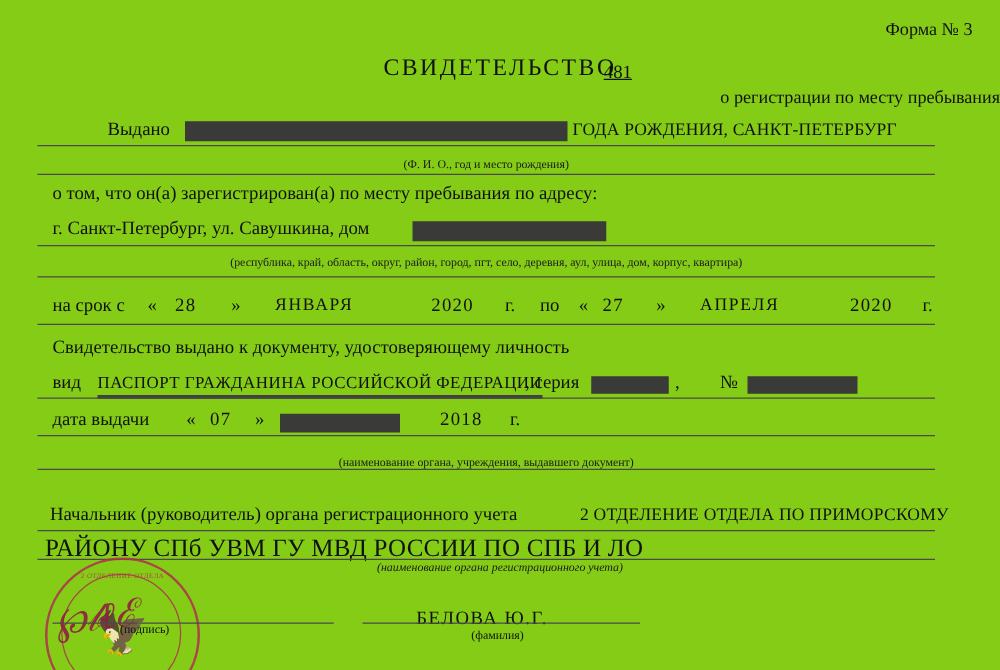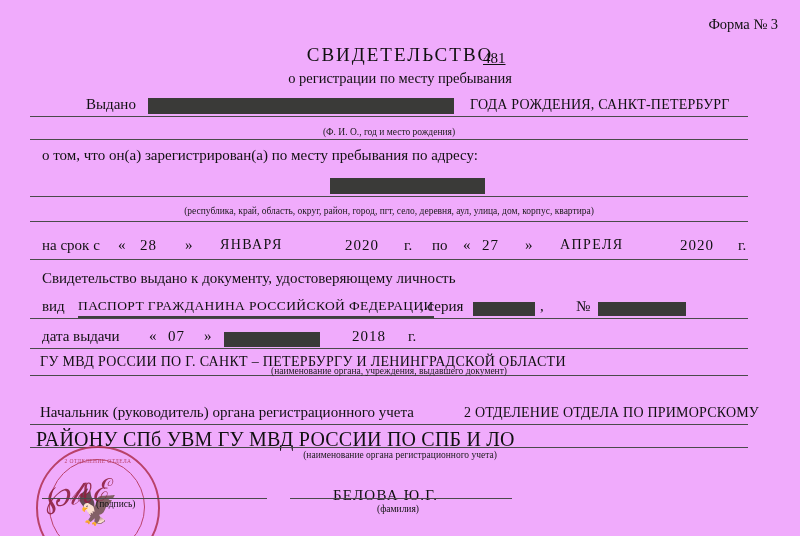--- a/index.html
+++ b/index.html
@@ -11,21 +11,21 @@
     height: 536px;
     background: #ffffff;
     font-family: "Liberation Serif", serif;
     color: #111;
     overflow: hidden;
   }
   .page {
     position: relative;
     width: 800px;
     height: 536px;
-    background: #f0abfc;
+    background: #84cc16;
   }
   
   .abs { position: absolute; }
   .redact {
     display: inline-block;
     background: #3a3a38;
     vertical-align: middle;
     height: 14px;
   }
   .line {
@@ -60,21 +60,21 @@
     left: 483px;
     top: 50px;
     font-size: 15px;
     text-decoration: underline;
   }
   .subtitle {
     position: absolute;
     left: 0;
     top: 70px;
     width: 800px;
-    text-align: center;
+    text-align: right;
     font-size: 14.5px;
   }
   .row-label {
     position: absolute;
     font-size: 15px;
     white-space: nowrap;
   }
   .kv {
     font-size: 15px;
     white-space: nowrap;
@@ -160,28 +160,29 @@
   <div class="form-no">Форма № 3</div>
 
   <div class="title">СВИДЕТЕЛЬСТВО</div>
   <div class="title-num">481</div>
   <div class="subtitle">о регистрации по месту пребывания</div>
 
   <div class="row-label" style="left:86px; top:96px;">Выдано</div>
   <div class="abs" style="left:148px; top:96px;">
     <span class="redact" style="width:306px; height:16px;"></span>
   </div>
-  <div class="row-label" style="left:458px; top:97px; font-size:14px; letter-spacing:.2px;margin-left:12px;">ГОДА РОЖДЕНИЯ, САНКТ-ПЕТЕРБУРГ</div>
+  <div class="row-label" style="left:458px; top:97px; font-size:14px; letter-spacing:.2px;">ГОДА РОЖДЕНИЯ, САНКТ-ПЕТЕРБУРГ</div>
   <div class="line" style="left:30px; top:116px; width:718px;"></div>
 
   <div class="line" style="left:30px; top:139px; width:718px;"></div>
   <div class="caption abs" style="left:30px; top:127px; width:718px;">(Ф. И. О., год и место рождения)</div>
 
   <div class="row-label" style="left:42px; top:147px;text-align:center;">о том, что он(а) зарегистрирован(а) по месту пребывания по адресу:</div>
 
+  <div class="row-label" style="left:42px; top:175px;">г. Санкт-Петербург, ул. Савушкина, дом</div>
   <div class="abs" style="left:330px; top:176px;">
     <span class="redact" style="width:155px; height:16px;"></span>
   </div>
   <div class="line" style="left:30px; top:196px; width:718px;"></div>
   <div class="caption abs" style="left:30px; top:206px; width:718px;">(республика, край, область, округ, район, город, пгт, село, деревня, аул, улица, дом, корпус, квартира)</div>
   <div class="line" style="left:30px; top:221px; width:718px;"></div>
 
   <div class="kv abs" style="left:42px; top:237px;">на срок с</div>
   <div class="kv abs" style="left:118px; top:237px;">«</div>
   <div class="kv abs" style="left:140px; top:237px; letter-spacing:1px;">28</div>
@@ -217,30 +218,29 @@
   <div class="kv abs" style="left:149px; top:328px;">«</div>
   <div class="kv abs" style="left:168px; top:328px; letter-spacing:1px;">07</div>
   <div class="kv abs" style="left:204px; top:328px;">»</div>
   <div class="abs" style="left:224px; top:329px;">
     <span class="redact" style="width:96px; height:15px;"></span>
   </div>
   <div class="kv abs" style="left:352px; top:328px; letter-spacing:1px;">2018</div>
   <div class="kv abs" style="left:408px; top:328px;">г.</div>
   <div class="line" style="left:30px; top:348px; width:718px;"></div>
 
-  <div class="kv abs" style="left:40px; top:354px; font-size:14px; letter-spacing:.3px;">ГУ  МВД  РОССИИ  ПО  Г. САНКТ – ПЕТЕРБУРГУ  И  ЛЕНИНГРАДСКОЙ ОБЛАСТИ</div>
   <div class="line" style="left:30px; top:375px; width:718px;"></div>
   <div class="caption abs" style="left:30px; top:366px; width:718px;">(наименование органа, учреждения, выдавшего документ)</div>
 
   <div class="row-label" style="left:40px; top:404px;">Начальник (руководитель) органа регистрационного учета</div>
   <div class="kv abs" style="left:464px; top:405px; font-size:14px; letter-spacing:.2px;">2 ОТДЕЛЕНИЕ ОТДЕЛА  ПО ПРИМОРСКОМУ</div>
   <div class="line" style="left:30px; top:424px; width:718px;"></div>
   <div class="kv abs" style="left:36px; top:428px; font-size:20px; letter-spacing:.2px;">РАЙОНУ СПб УВМ  ГУ  МВД РОССИИ  ПО СПБ  И  ЛО</div>
   <div class="line" style="left:30px; top:447px; width:718px;"></div>
-  <div class="caption abs" style="left:180px; top:450px; width:440px;">(наименование органа регистрационного учета)</div>
+  <div class="caption abs" style="left:180px; top:450px; width:440px;font-style:italic;">(наименование органа регистрационного учета)</div>
 
   <div class="stamp">
     <div class="stamp-inner"></div>
     <div class="stamp-text-top">2 ОТДЕЛЕНИЕ ОТДЕЛА</div>
     <div class="stamp-eagle">🦅</div>
 
   </div>
 
   <div class="signature">℘𝒷ℓℰ</div>
   <div class="line" style="left:42px; top:498px; width:225px;"></div>

